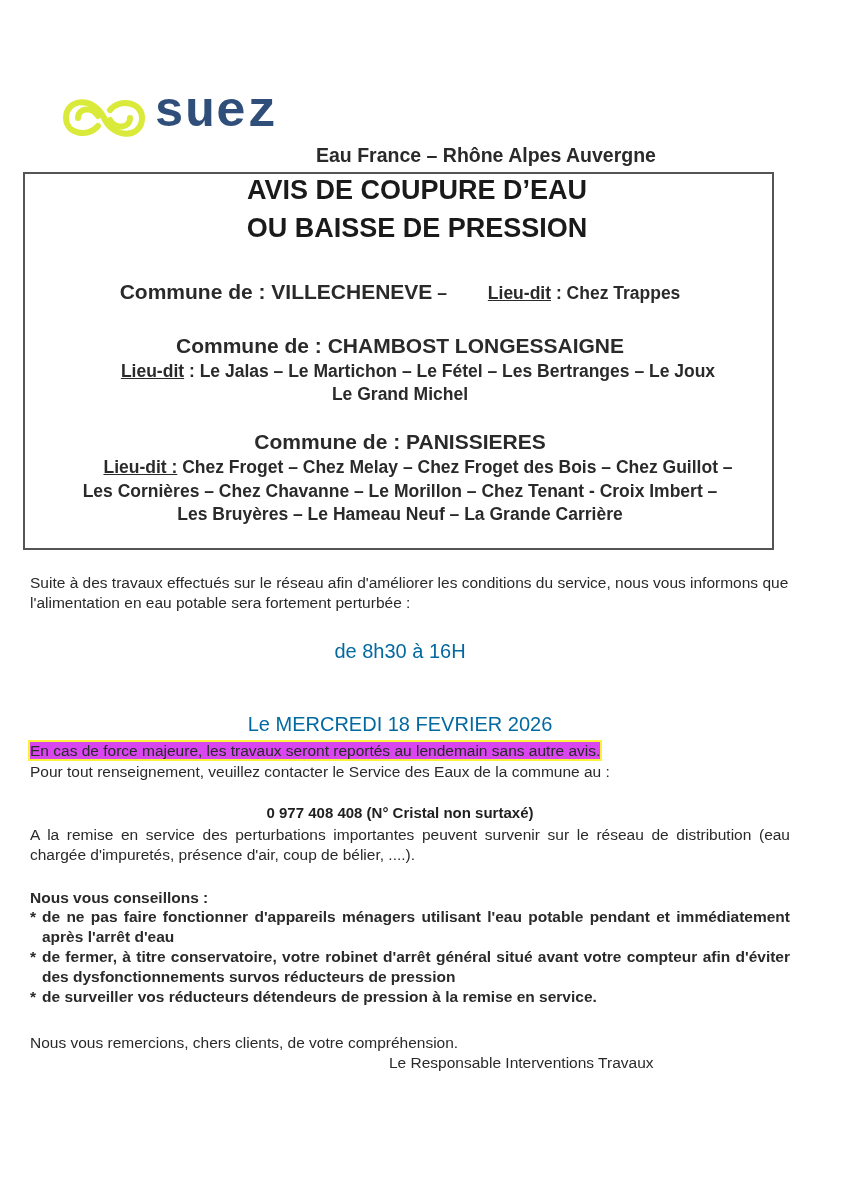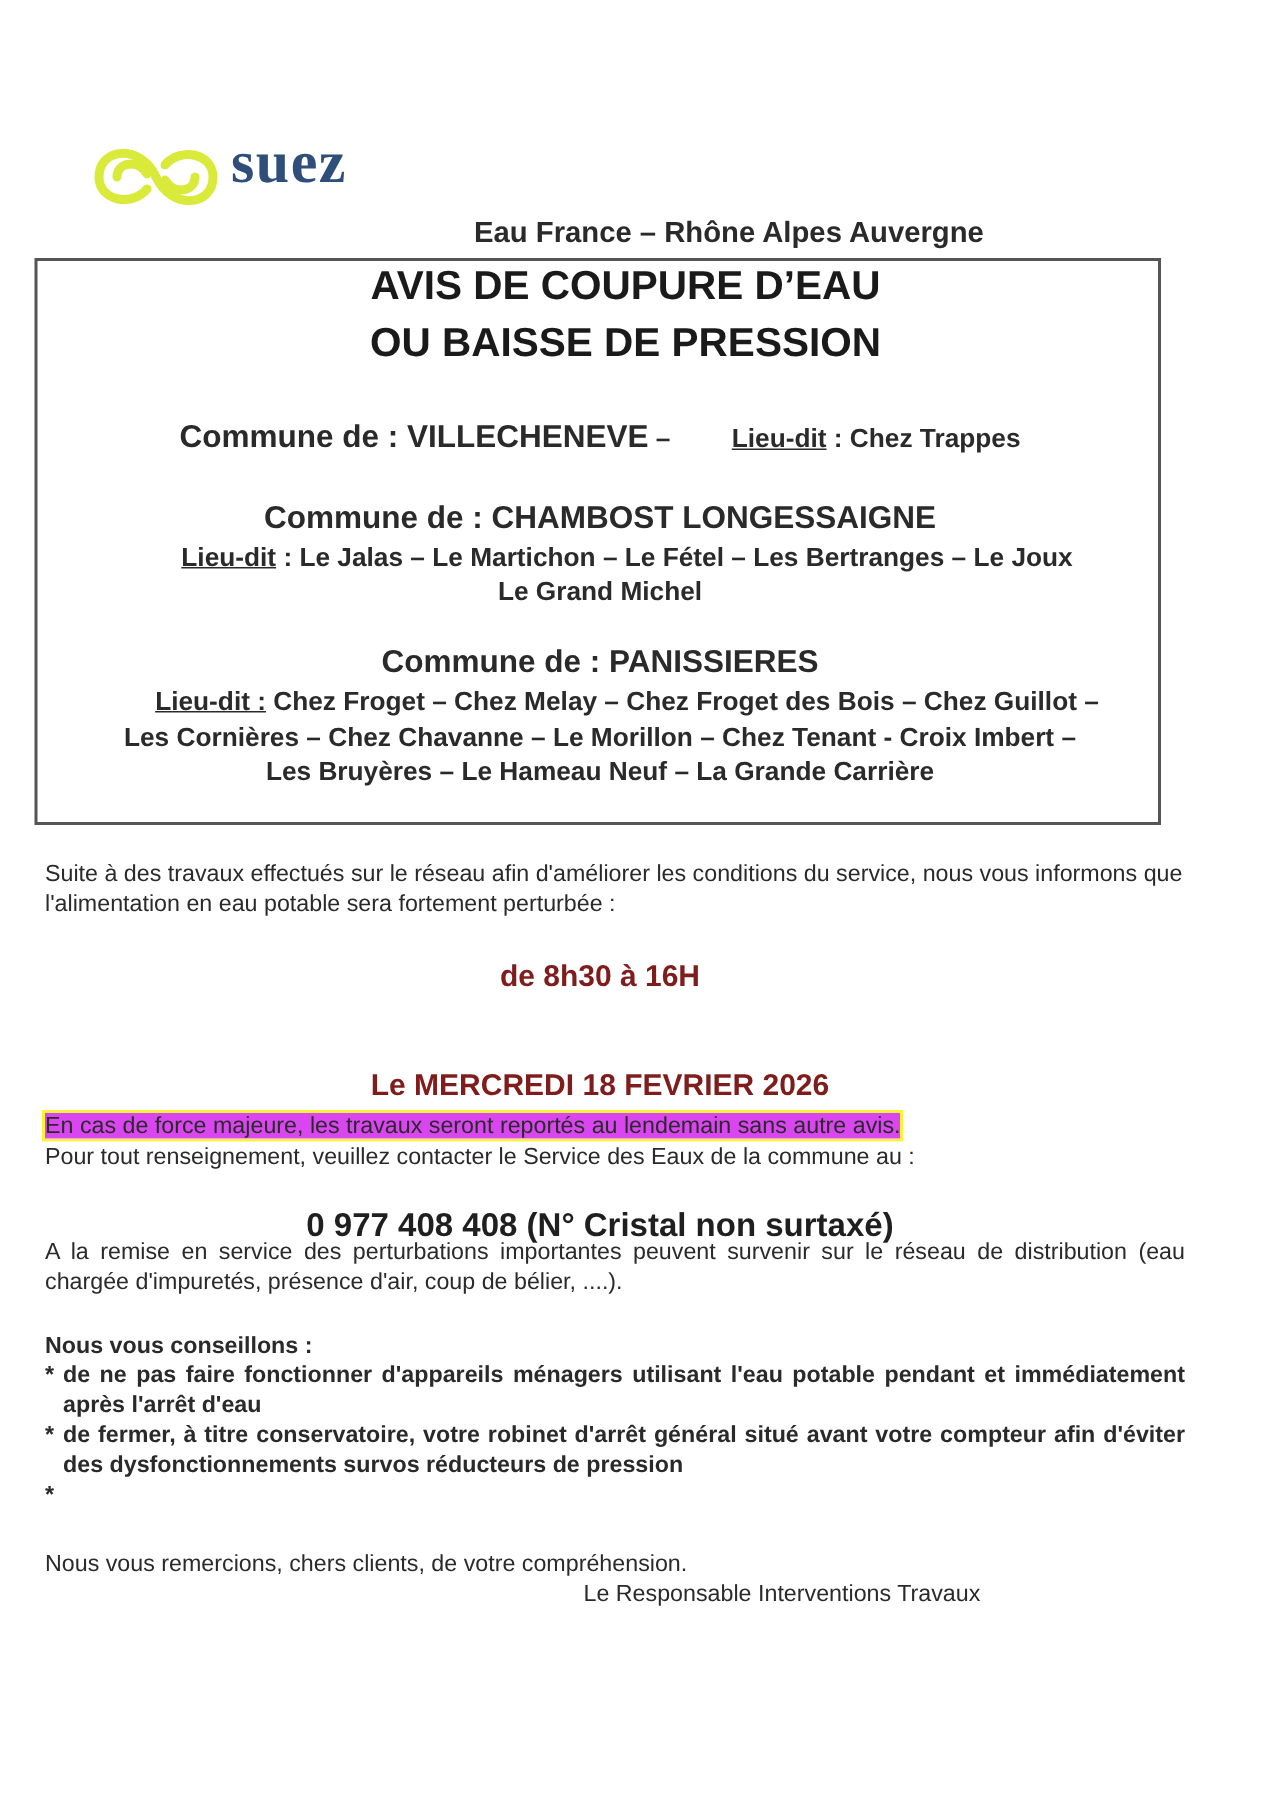--- a/index.html
+++ b/index.html
@@ -1,32 +1,32 @@
 <!DOCTYPE html>
 <html><head>
 <meta charset="utf-8">
 <style>
   html, body { margin: 0; padding: 0; background: #ffffff; }
   body { width: 848px; height: 1200px; position: relative; overflow: hidden;
          font-family: "Liberation Sans", sans-serif; color: #1f1f1f; }
   .abs { position: absolute; }
   .logo { left: 58px; top: 88px; width: 240px; height: 60px; }
-  .logo-text { position: absolute; left: 96px; top: -4px; font-size: 40px; font-weight: bold;
-               color: #2f4f7a; letter-spacing: 1px; font-family: Liberation Serif, serif; }
+  .logo-text { position: absolute; left: 96px; top: -4px; font-size: 50px; font-weight: bold;
+               color: #2f4f7a; letter-spacing: 1px; font-family: Liberation Mono, monospace; }
   .subtitle { top: 144px; left: 316px; font-size: 19.5px; font-weight: bold; color: #2a2a2a; white-space: nowrap; }
   .box { left: 23px; top: 172px; width: 751px; height: 378px; border: 2px solid #555; box-sizing: border-box; }
   .center { left: 0; width: 800px; text-align: center; }
   .title { font-size: 27px; font-weight: bold; color: #1a1a1a; line-height: 33px; padding-left: 17px; }
   .commune { font-size: 21px; font-weight: bold; color: #2a2a2a; }
   .lieu { font-size: 17.5px; font-weight: bold; color: #2a2a2a; line-height: 23px; }
   .u { text-decoration: underline; padding-left: 36px; }
-  .small { font-size: 22px; font-weight: bold; }
+  .small { font-size: 15px; font-weight: bold; }
   .body { left: 30px; width: 760px; font-size: 15.5px; color: #2a2a2a; line-height: 20px; }
   .justify { text-align: justify; text-align-last: left; }
-  .big { font-size: 20px; font-weight: bold; color: #7f1d1d; }
+  .big { font-size: 20px; font-weight: normal; color: #0369a1; }
   .hl { background: #d946ef; box-shadow: 0 0 0 2px #fbf33a; }
   .bold { font-weight: bold; }
   .bullet { display: flex; }
   .bullet .star { width: 12px; flex: none; }
 </style>
 </head>
 <body>
 
 <div class="abs logo">
   <svg width="92" height="60" viewBox="0 0 92 60" style="position:absolute;left:0;top:0">
@@ -87,17 +87,18 @@
   <div class="bullet">
     <span class="star">*</span>
     <span class="justify">de ne pas faire fonctionner d'appareils ménagers utilisant l'eau potable pendant et immédiatement après l'arrêt d'eau</span>
   </div>
   <div class="bullet">
     <span class="star">*</span>
     <span class="justify">de fermer, à titre conservatoire, votre robinet d'arrêt général situé avant votre compteur afin d'éviter des dysfonctionnements survos réducteurs de pression</span>
   </div>
   <div class="bullet">
     <span class="star">*</span>
+    <span>de surveiller vos réducteurs détendeurs de pression à la remise en service.</span>
   </div>
 </div>
 
 <div class="abs body" style="top:1033px;">Nous vous remercions, chers clients, de votre compréhension.</div>
 <div class="abs body" style="top:1053px; left:389px; width:400px;">Le Responsable Interventions Travaux</div>
 
 </body></html>

